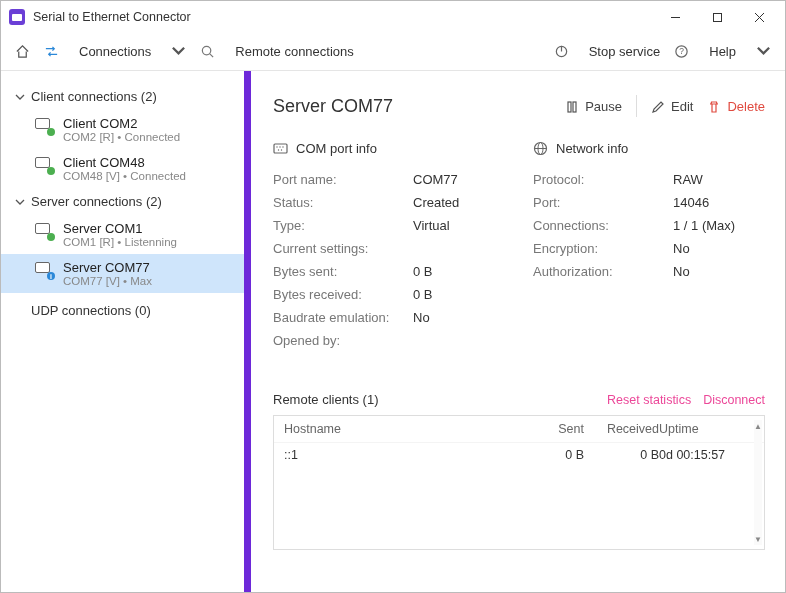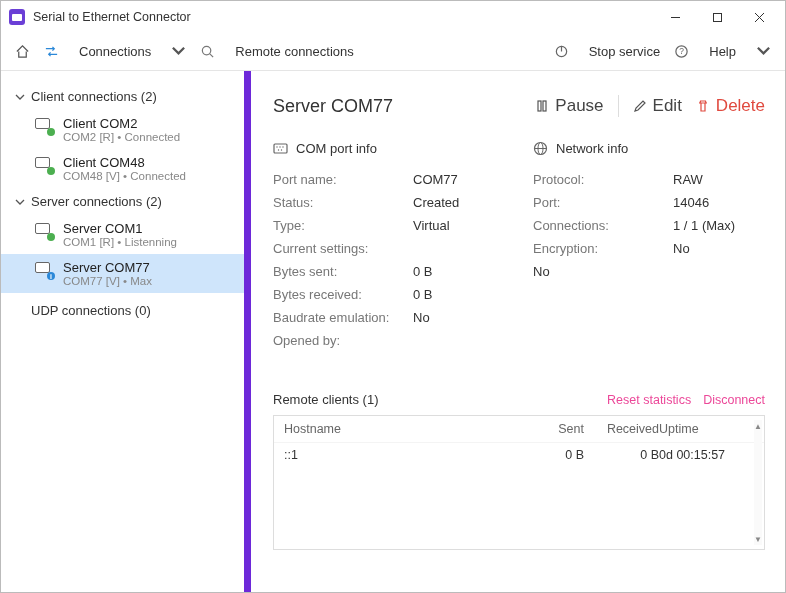--- a/index.html
+++ b/index.html
@@ -27,21 +27,21 @@
 .dot.green { background: #4caf50; }
 .dot.blue { background: #2b88d8; display:flex;align-items:center;justify-content:center;color:#fff;font-size:7px;font-weight:bold;}
 .conn-texts { display: flex; flex-direction: column; }
 .conn-name { font-size: 13px; color: #222; }
 .conn-sub { font-size: 11.5px; color: #888; }
 .udp-row { padding: 10px 16px 6px 30px; font-size: 13px; }
 .main { flex: 1; padding: 24px 20px 16px 22px; overflow: auto; }
 .main-header { display: flex; align-items: center; justify-content: space-between; margin-bottom: 24px; }
 .main-title { font-size: 18px; color: #333; }
 .main-actions { display: flex; align-items: center; gap: 14px; }
-.act-btn { display: flex; align-items: center; gap: 6px; font-size: 17px; color: #444; }
+.act-btn { display: flex; align-items: flex-end; gap: 6px; font-size: 13px; color: #444; }
 .act-btn.delete { color: #e04a3f; }
 .act-sep { width: 1px; height: 22px; background: #ddd; }
 .info-grid { display: flex; gap: 28px; }
 .info-col { flex: 1; }
 .info-head { display: flex; align-items: center; gap: 8px; font-size: 13px; color: #333; margin-bottom: 12px; font-weight: 500; }
 .info-row { display: flex; padding: 4px 0; font-size: 13px; }
 .info-label { width: 140px; color: #777; }
 .info-val { color: #333; }
 .remote-section { margin-top: 40px; }
 .remote-head { display: flex; align-items: center; justify-content: space-between; margin-bottom: 8px; }
@@ -292,20 +292,21 @@
             </div>
             <div class="info-row">
               <div class="info-label">Connections:</div>
               <div class="info-val">1 / 1 (Max)</div>
             </div>
             <div class="info-row">
               <div class="info-label">Encryption:</div>
               <div class="info-val">No</div>
             </div>
             <div class="info-row">
+              <div class="info-label">Authorization:</div>
               <div class="info-val">No</div>
             </div>
           </div>
       </div>
     </div>
 
     <div class="remote-section">
       <div class="remote-head">
         <div class="remote-title">Remote clients (1)</div>
         <div class="remote-links">

